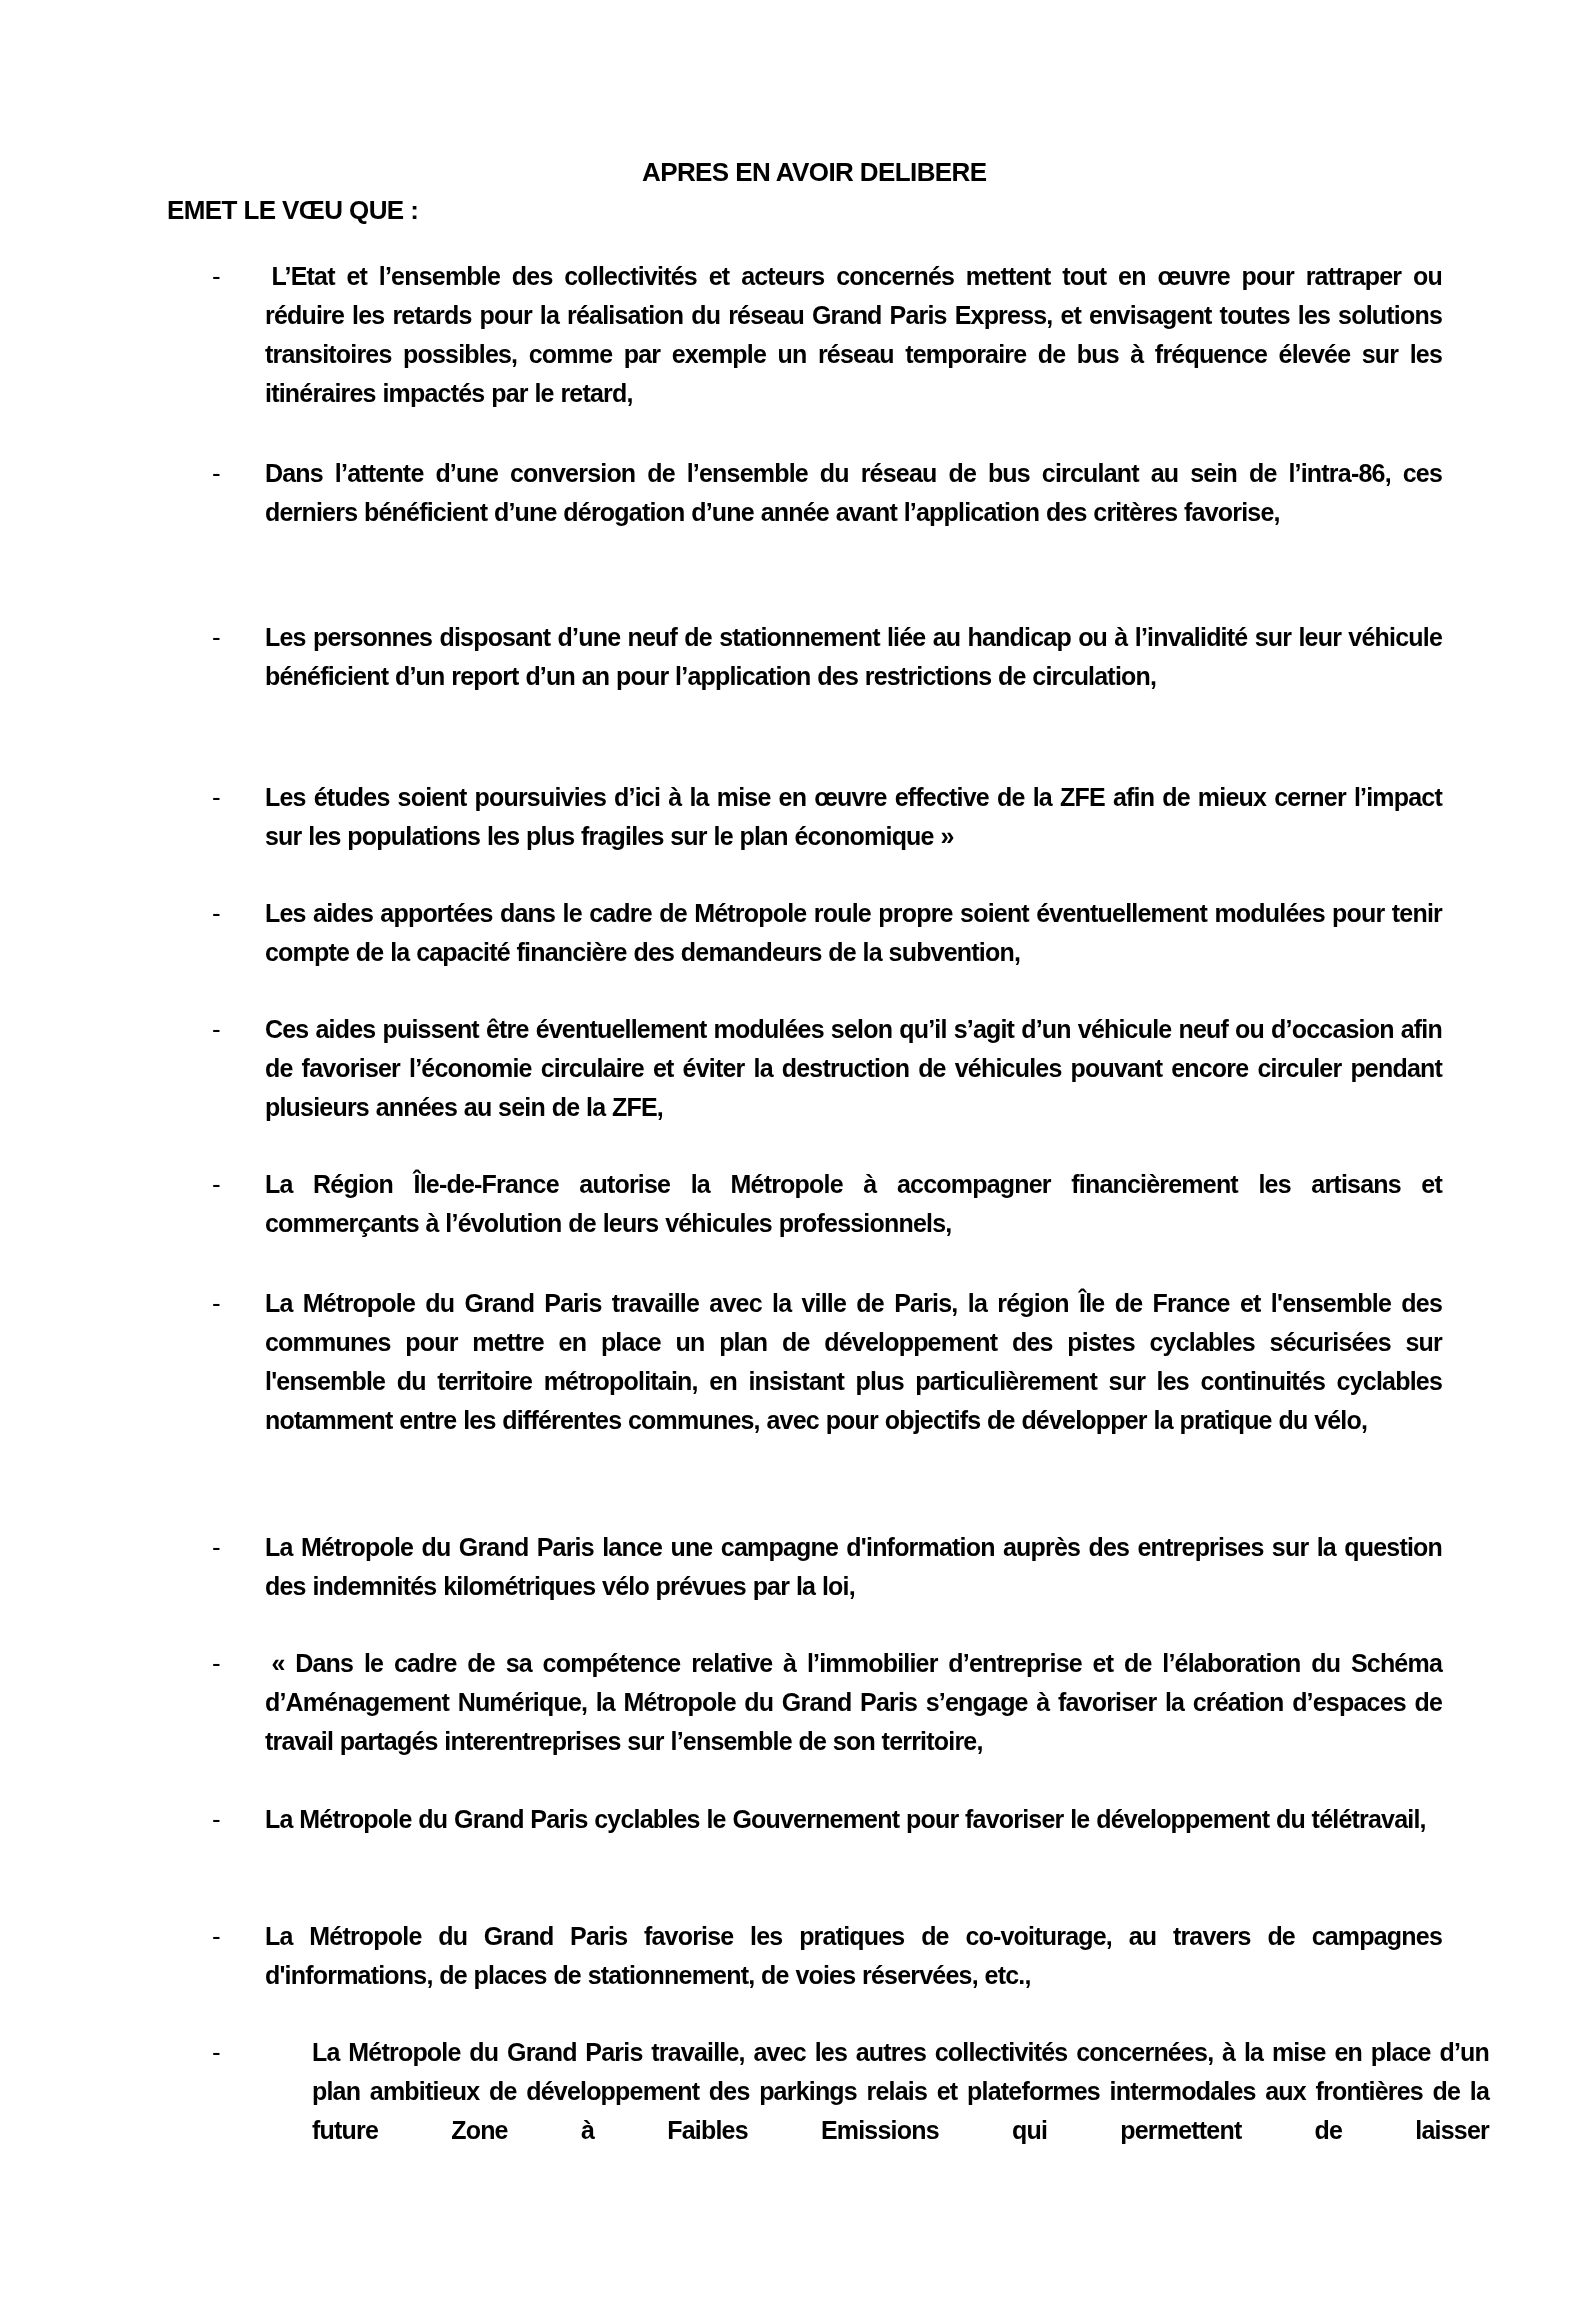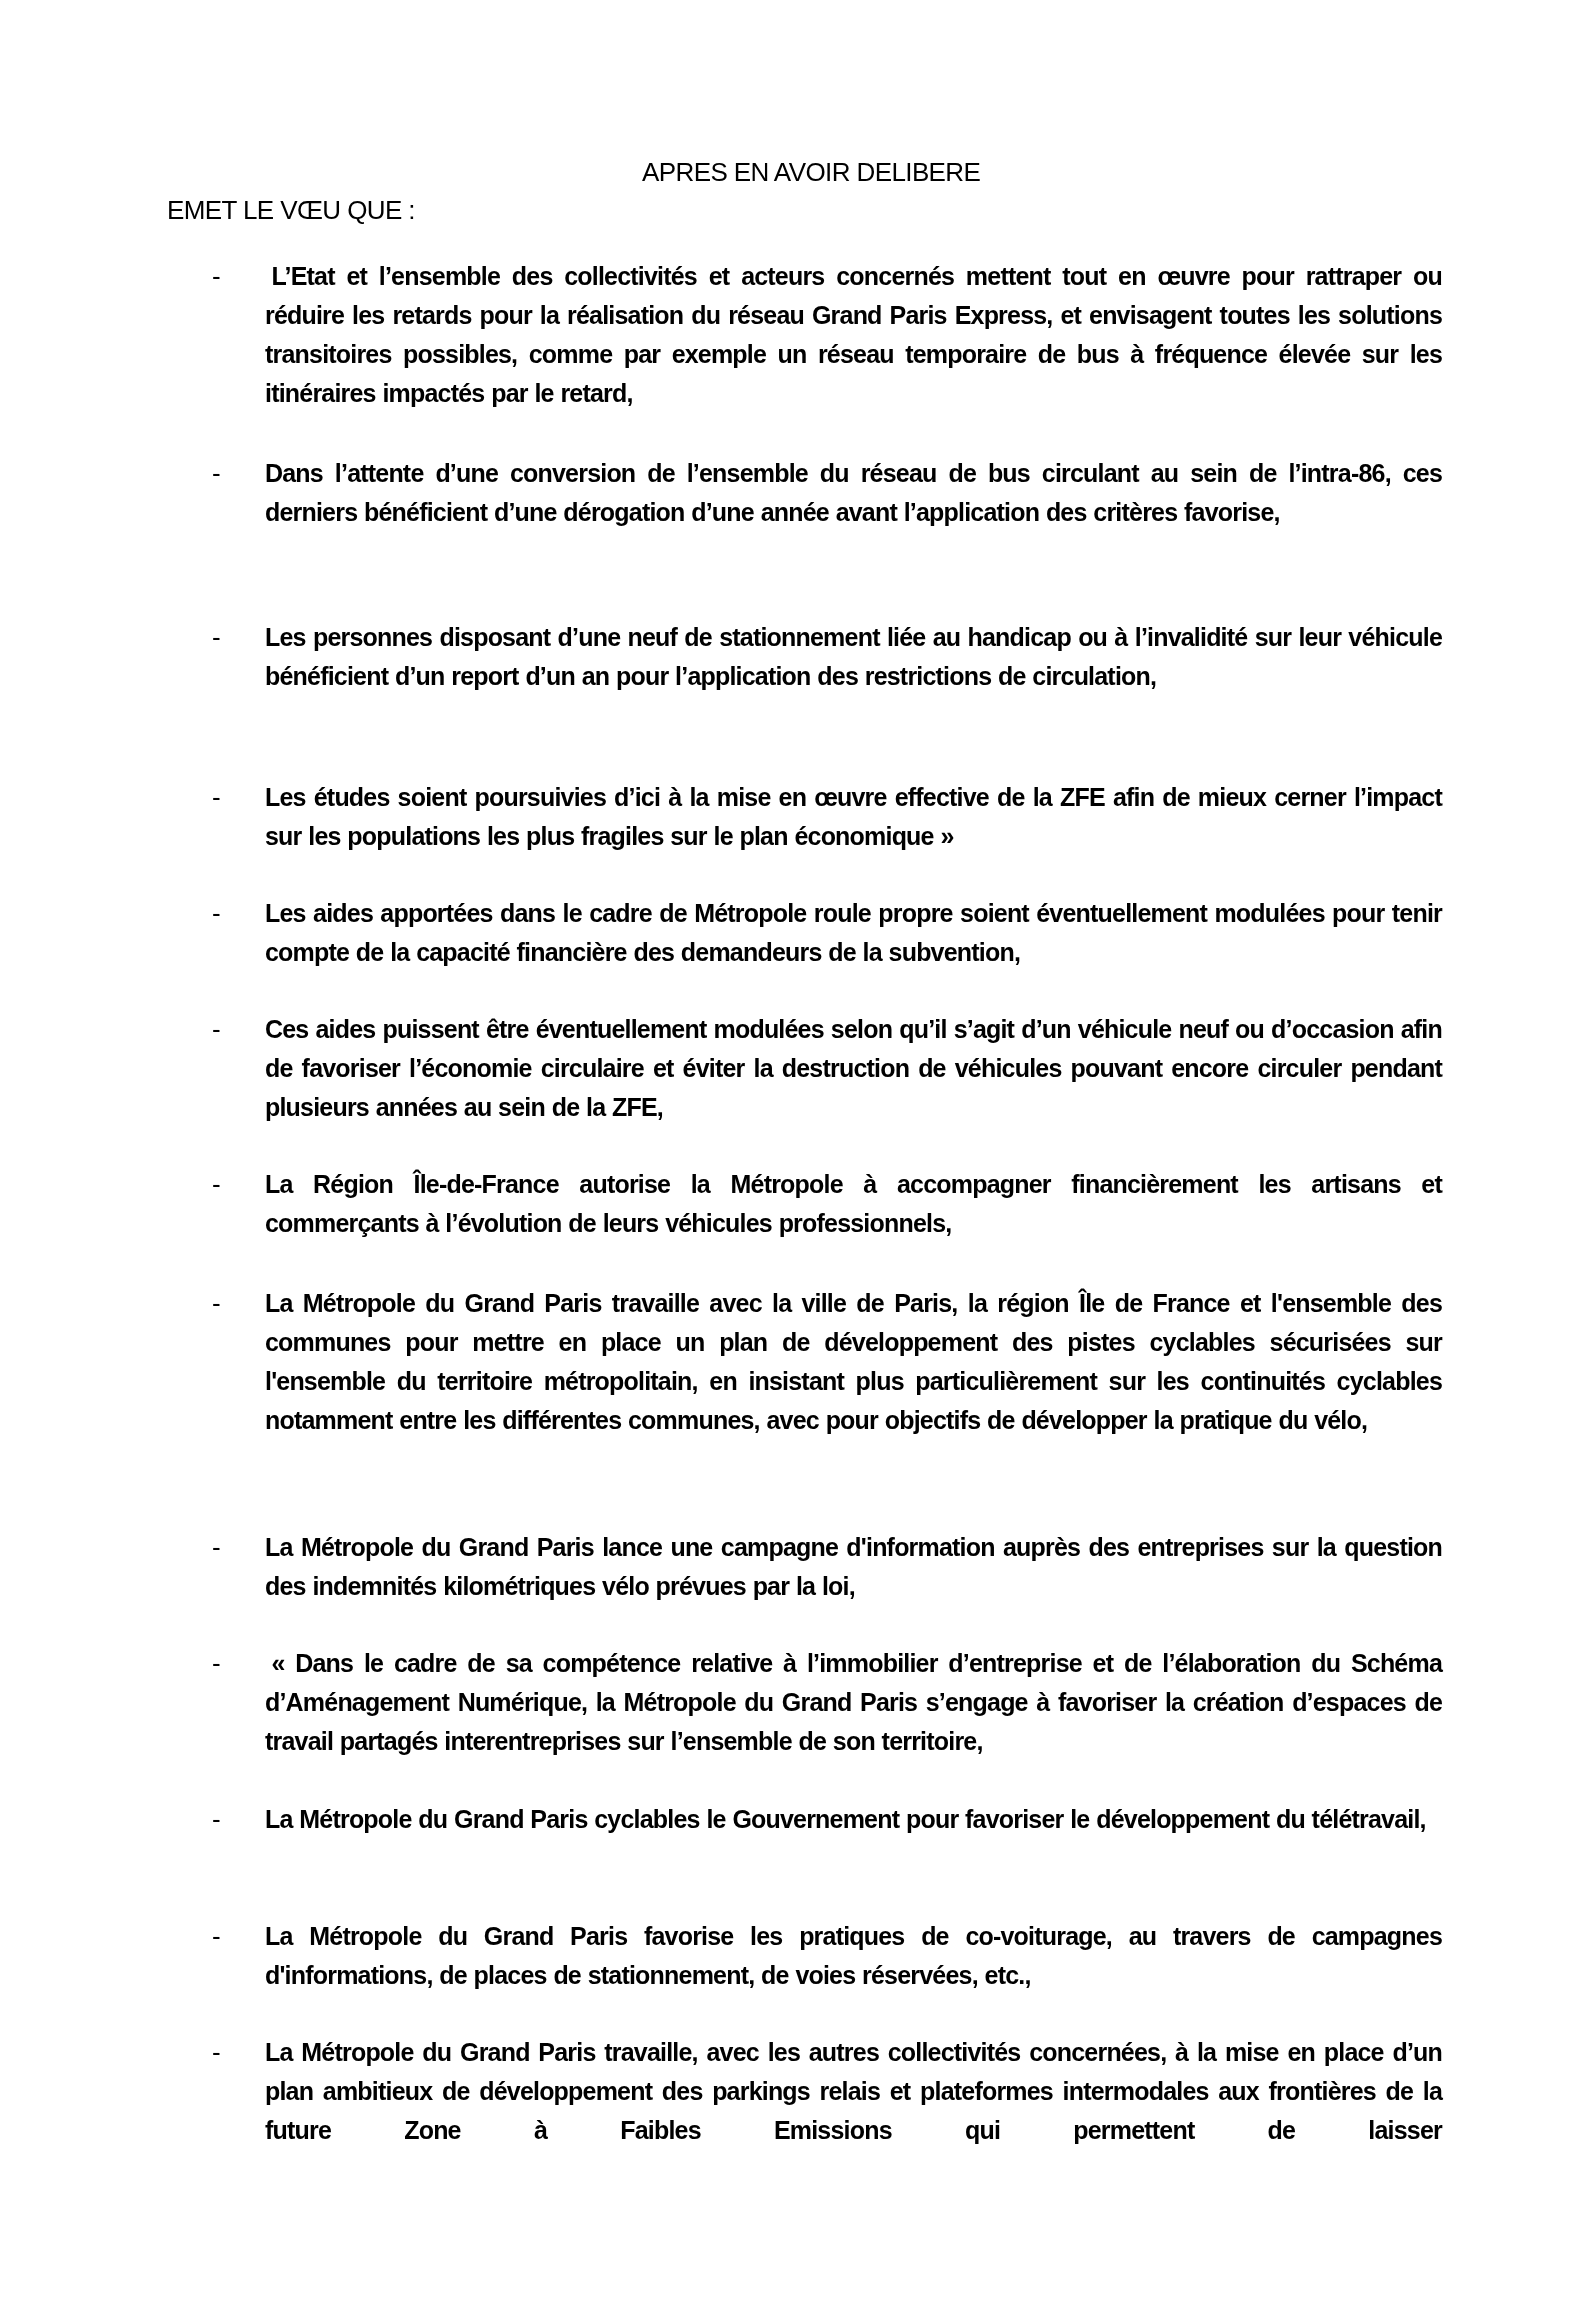--- a/index.html
+++ b/index.html
@@ -1,18 +1,18 @@
 <!DOCTYPE html>
 <html style="font-size:10.3px"><head>
 <meta charset="utf-8">
 <style>
   html, body { margin: 0; padding: 0; background: #ffffff; }
   body { width: 1593px; height: 2319px; position: relative; overflow: hidden;
          font-family: "Liberation Sans", sans-serif; color: #000; }
-  .heading { position: absolute; font-weight: normal; font-size: 26px; line-height: 31px; letter-spacing: -0.6px; white-space: nowrap; }
+  .heading { position: absolute; font-weight: bold; font-size: 26px; line-height: 31px; letter-spacing: -0.6px; white-space: nowrap; }
   #h-center { left: 642px; top: 157px; }
   #h-left { left: 167px; top: 195px; text-align: right; }
   .item { position: absolute; left: 212px; width: 1229px; }
   .dash { position: absolute; left: 0; top: 0; font-size: 26px; line-height: 39px; }
   .text { position: absolute; left: 53px; width: 1177px; font-size: 25px; line-height: 39px;
           text-align: justify; letter-spacing: -0.8px; word-spacing: 0.6px; font-weight: bold; }
   .text.indent1 { text-indent: 6.4px; }
 </style>
 </head>
 <body>
@@ -64,16 +64,16 @@
   <div class="item" style="top:1800px">
     <span class="dash">-</span>
     <div class="text">La Métropole du Grand Paris cyclables le Gouvernement pour favoriser le développement du télétravail,</div>
   </div>
   <div class="item" style="top:1917px">
     <span class="dash">-</span>
     <div class="text">La Métropole du Grand Paris favorise les pratiques de co-voiturage, au travers de campagnes d'informations, de places de stationnement, de voies réservées, etc.,</div>
   </div>
   <div class="item" style="top:2033px">
     <span class="dash">-</span>
-    <div class="text" style="text-align-last: justify;">La Métropole du Grand Paris travaille, avec les autres collectivités concernées, à la mise en place d’un plan ambitieux de développement des parkings relais et plateformes intermodales aux frontières de la future Zone à Faibles Emissions qui permettent de laisser</div>
+    <div class="text" style="text-align-last: justify; margin-left: 47px;">La Métropole du Grand Paris travaille, avec les autres collectivités concernées, à la mise en place d’un plan ambitieux de développement des parkings relais et plateformes intermodales aux frontières de la future Zone à Faibles Emissions qui permettent de laisser</div>
   </div>
 </div>
 
 
 </body></html>

